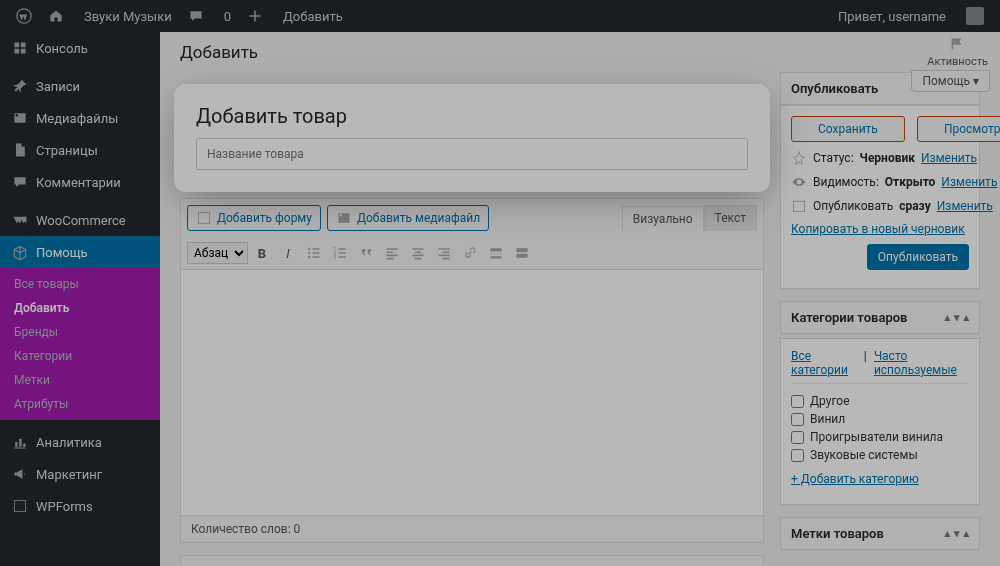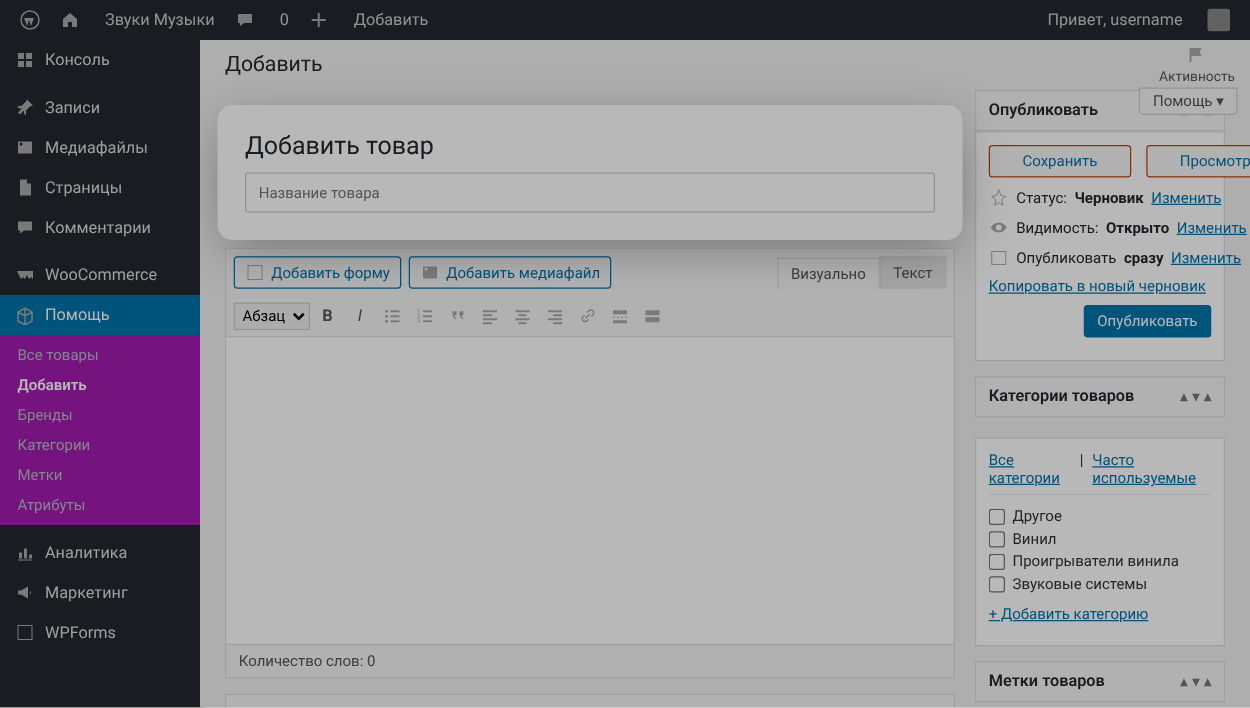--- a/index.html
+++ b/index.html
@@ -392,21 +392,21 @@
       </div>
 
       <div class="panel-h" style="margin-top:12px">
           <span>Категории товаров</span>
           <span class="ctrls">
             <span>▴</span>
             <span>▾</span>
             <span>▴</span>
           </span>
         </div>
-      <div class="panel" style="margin-top:16px">
+      <div class="panel" style="margin-top:4px">
         <div class="panel-b">
           <div class="pb-row" style="border-bottom:1px solid #eee;padding-bottom:6px"><span class="link">Все категории</span>&nbsp;|&nbsp;<span class="link">Часто используемые</span></div>
           <div class="cat-list" id="catlist">
               <label><input type="checkbox" style=""> Другое</label>
               <label><input type="checkbox" style=""> Винил</label>
               <label><input type="checkbox" style=""> Проигрыватели винила</label>
               <label><input type="checkbox" style=""> Звуковые системы</label>
             </div>
           <div class="pb-row" style="margin-top:8px">
               <span class="link">+ Добавить категорию</span>

